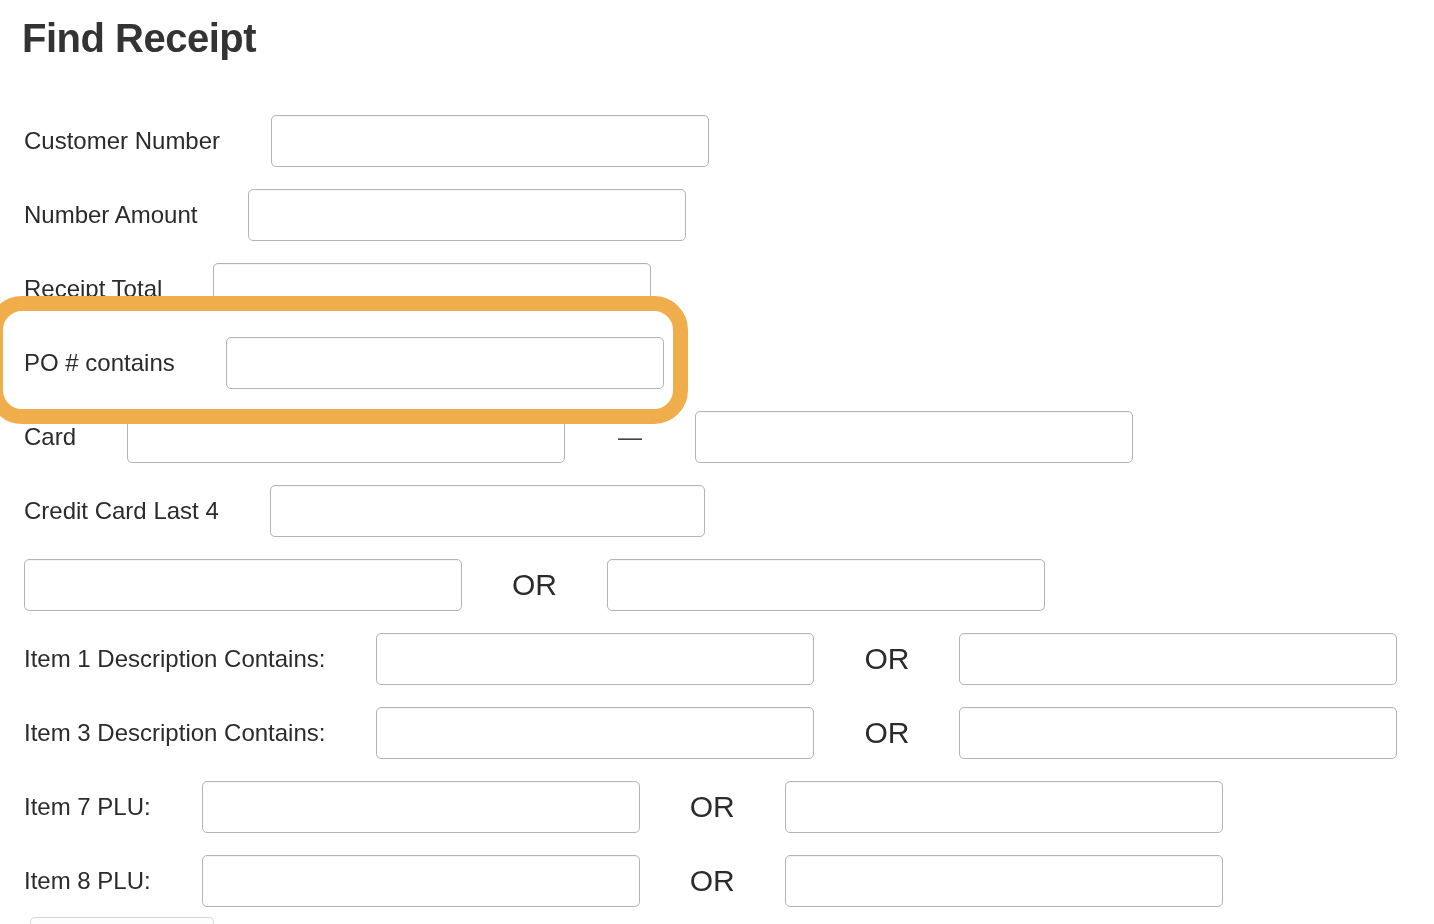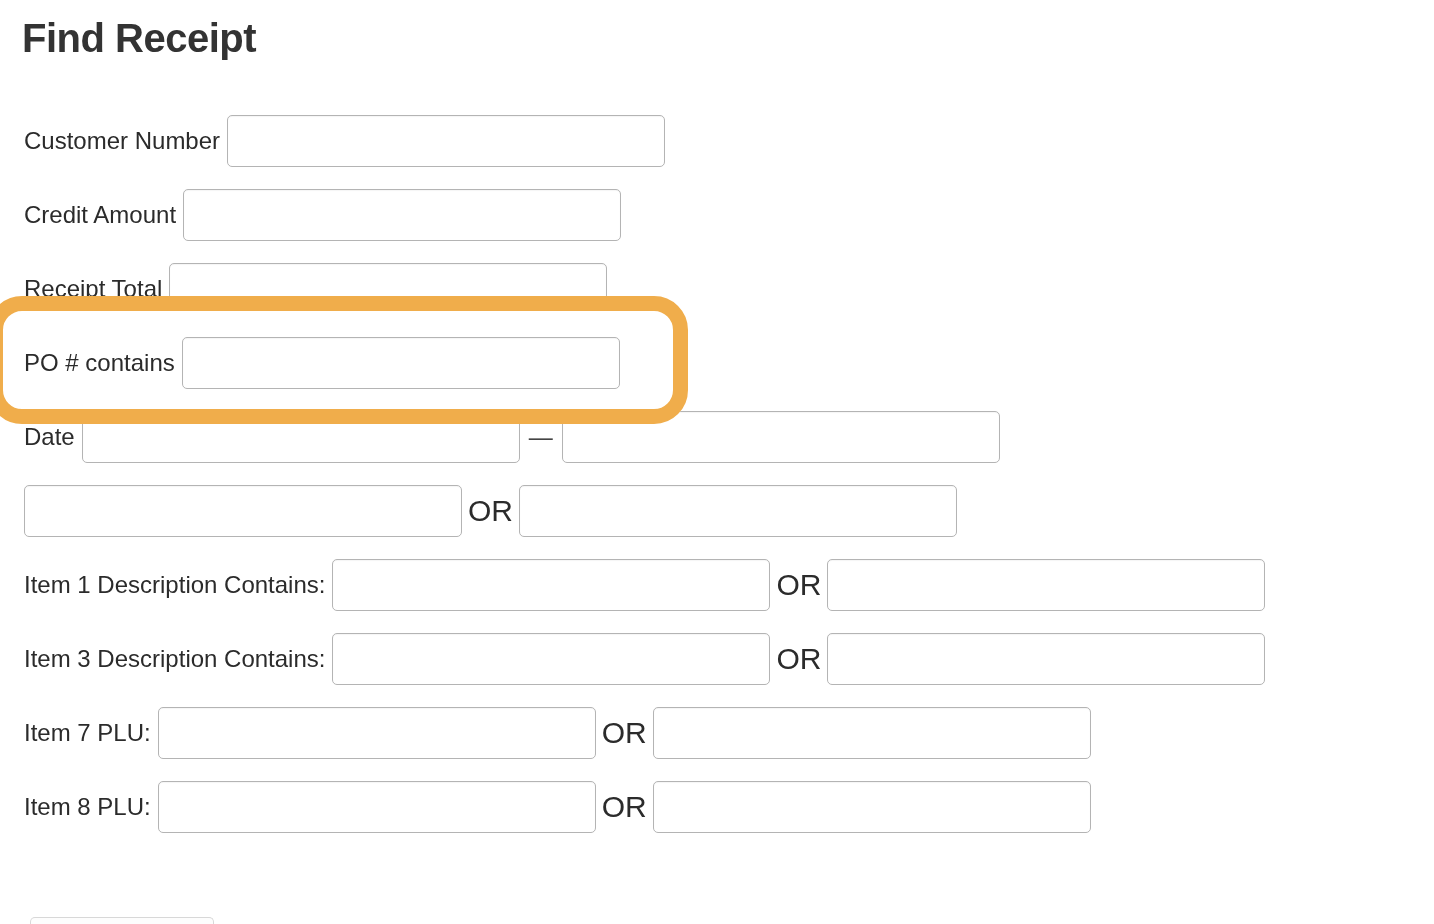--- a/index.html
+++ b/index.html
@@ -41,20 +41,21 @@
     top: 104px;
     width: 1434px;
   }
 
   .row {
     display: flex;
     align-items: center;
     height: 74px;
     padding-left: 24px;
     box-sizing: border-box;
+    gap: 44px;
   }
 
   .row-label {
     font-size: 24px;
     color: #2b2b2b;
     white-space: nowrap;
     line-height: 1;
     padding-right: 7px;
   }
 
@@ -143,36 +144,40 @@
 <div id="page">
 
   <div class="page-title">Find Receipt</div>
 
   <div class="form" id="form-rows">
       <div class="row">
         <div class="row-label">Customer Number</div>
         <input type="text" class="txt w-customer" placeholder="" style="">
       </div>
       <div class="row">
-        <div class="row-label">Credit Amount</div>
+        <div class="row-label">Number Amount</div>
         <input type="text" class="txt w-tender" placeholder="" style="">
       </div>
       <div class="row">
         <div class="row-label">Receipt Total</div>
         <input type="text" class="txt w-receipt" placeholder="" style="">
       </div>
       <div class="row">
         <div class="row-label">PO # contains</div>
         <input type="text" class="txt w-po" placeholder="" style="">
       </div>
       <div class="row">
-        <div class="row-label">Date</div>
+        <div class="row-label">Card</div>
         <input type="text" class="txt w-date-a" placeholder="" style="">
         <span class="sep">—</span>
         <input type="text" class="txt w-date-b" placeholder="" style="">
+      </div>
+      <div class="row">
+        <div class="row-label">Credit Card Last 4</div>
+        <input type="text" class="txt w-cc" placeholder="" style="">
       </div>
       <div class="row">
         <input type="text" class="txt w-desc" placeholder="" style="">
         <span class="or">OR</span>
         <input type="text" class="txt w-desc" placeholder="" style="">
       </div>
       <div class="row">
         <div class="row-label">Item 1 Description Contains:</div>
         <input type="text" class="txt w-desc" placeholder="" style="">
         <span class="or">OR</span>

